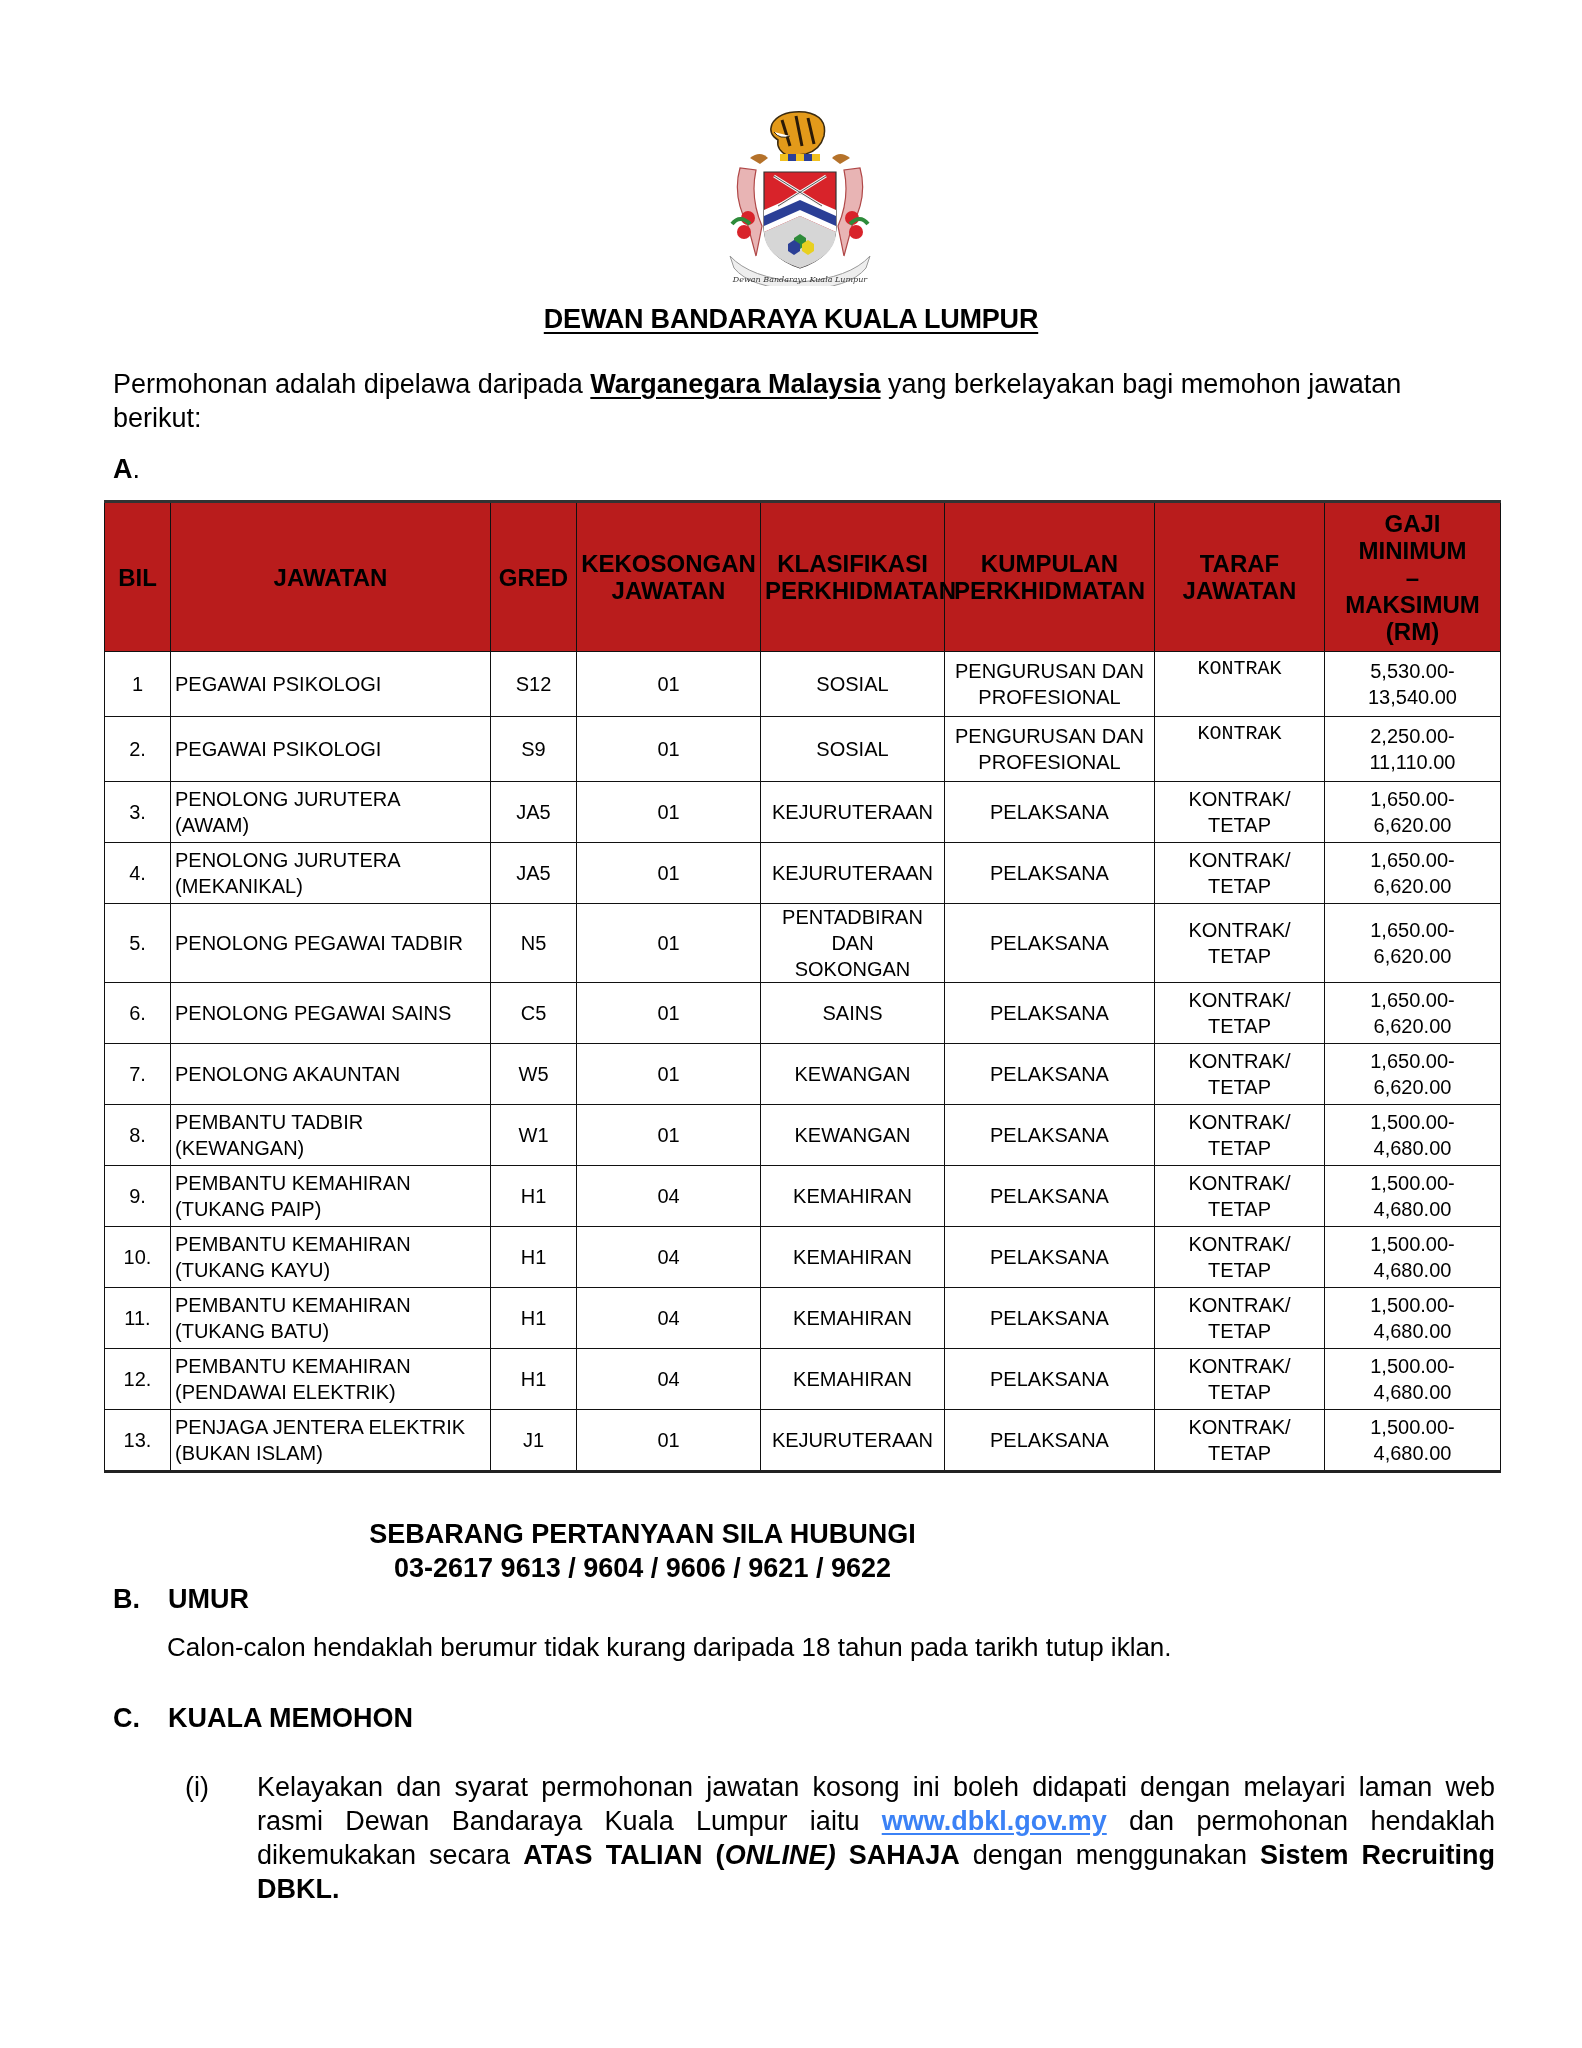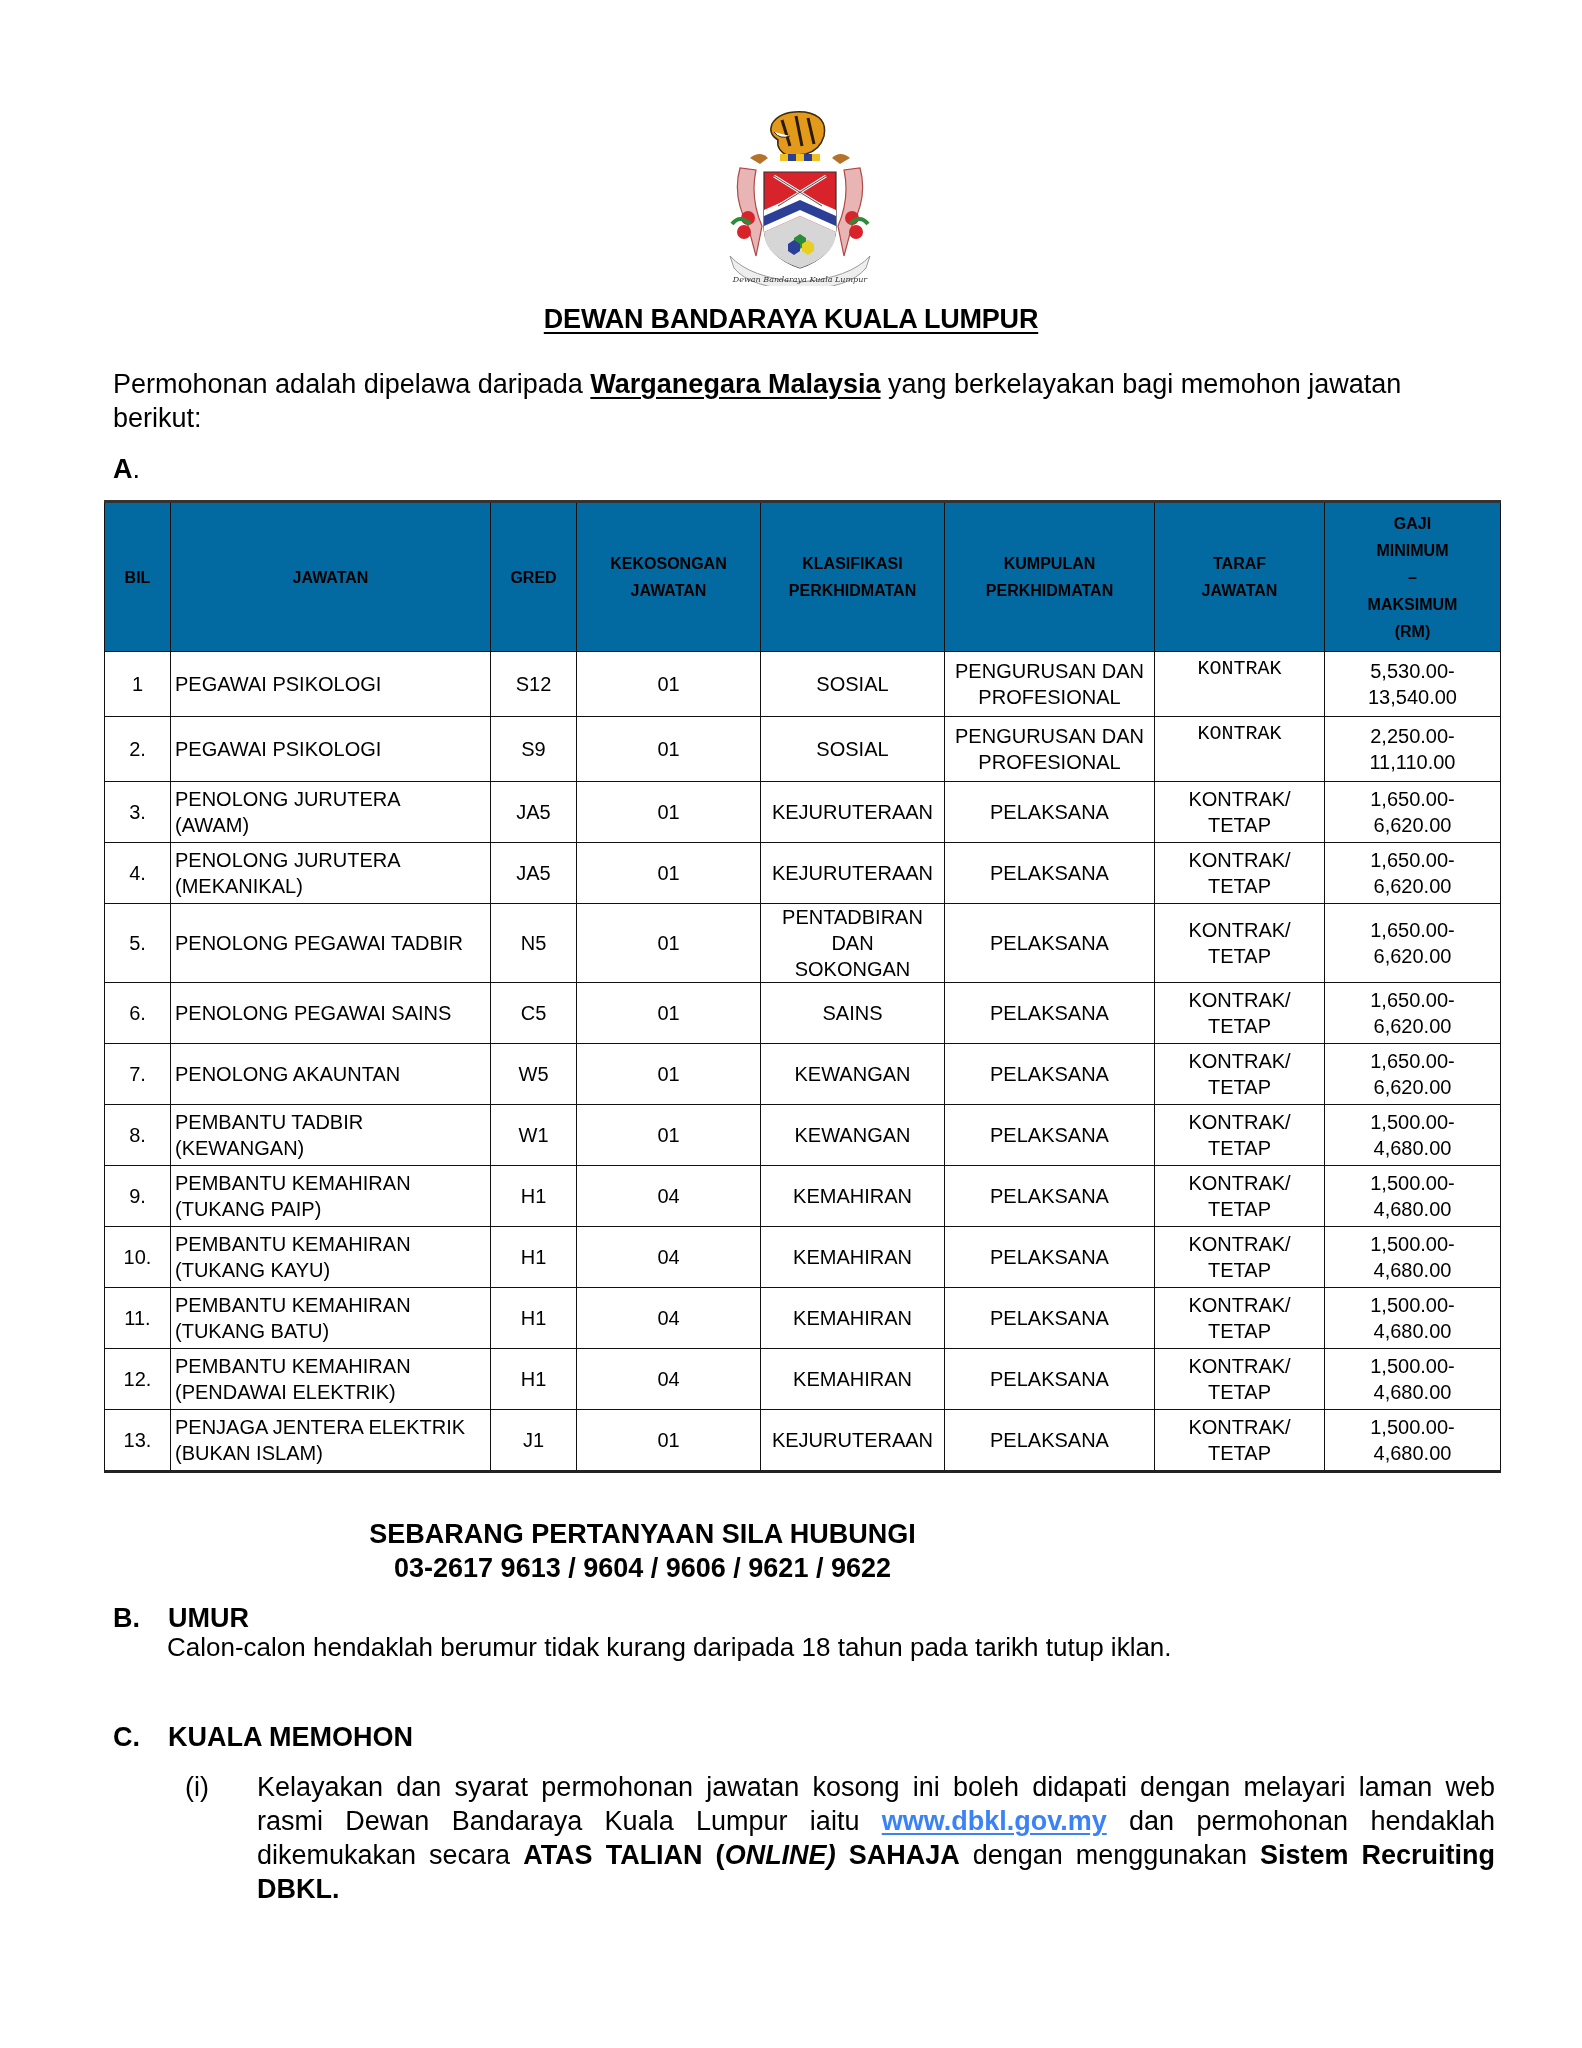--- a/index.html
+++ b/index.html
@@ -22,34 +22,34 @@
     .sec-a span { font-weight: normal; }
     table.jobs {
       position: absolute; left: 104px; top: 500px; width: 1396px;
       border-collapse: collapse; table-layout: fixed; font-size: 20px;
     }
     table.jobs th, table.jobs td {
       border: 1.5px solid #111; text-align: center; vertical-align: middle;
       padding: 0 4px; line-height: 26px;
     }
     table.jobs th {
-      background: #0369a1; font-weight: bold; font-size: 16px; height: 148px;
+      background: #b91c1c; font-weight: bold; font-size: 24px; height: 148px;
       line-height: 27px; border-top: 3px solid #333;
     }
     table.jobs td { height: 60px; }
     table.jobs td.jaw { text-align: left; }
     table.jobs td.taraf-top { vertical-align: top; padding-top: 4px; font-family: Liberation Mono, monospace; }
     table.jobs tr.tall td { height: 78px; }
     table.jobs tbody tr:last-child td { border-bottom: 3px solid #222; }
     .contact {
       position: absolute; left: 0; width: 1285px; top: 1517px; text-align: center;
       font-weight: bold; font-size: 27px; line-height: 34px;
     }
     .sec-head {
-      position: absolute; left: 113px; font-size: 27px; font-weight: bold; margin-top: 19px;
+      position: absolute; left: 113px; font-size: 27px; font-weight: bold;
     }
     .sec-head .letter { display: inline-block; width: 55px; }
     .umur-text { position: absolute; left: 167px; top: 1632px; font-size: 26px; }
     .item {
       position: absolute; left: 185px; top: 1770px; width: 1310px; font-size: 27px; line-height: 34px;
     }
     .item .num { position: absolute; left: 0; top: 0; }
     .item .body { position: absolute; left: 72px; width: 1238px; text-align: justify; }
     .item a { color: #3b82f6; font-weight: bold; text-decoration: underline; text-underline-offset: 3px; }
   </style>

